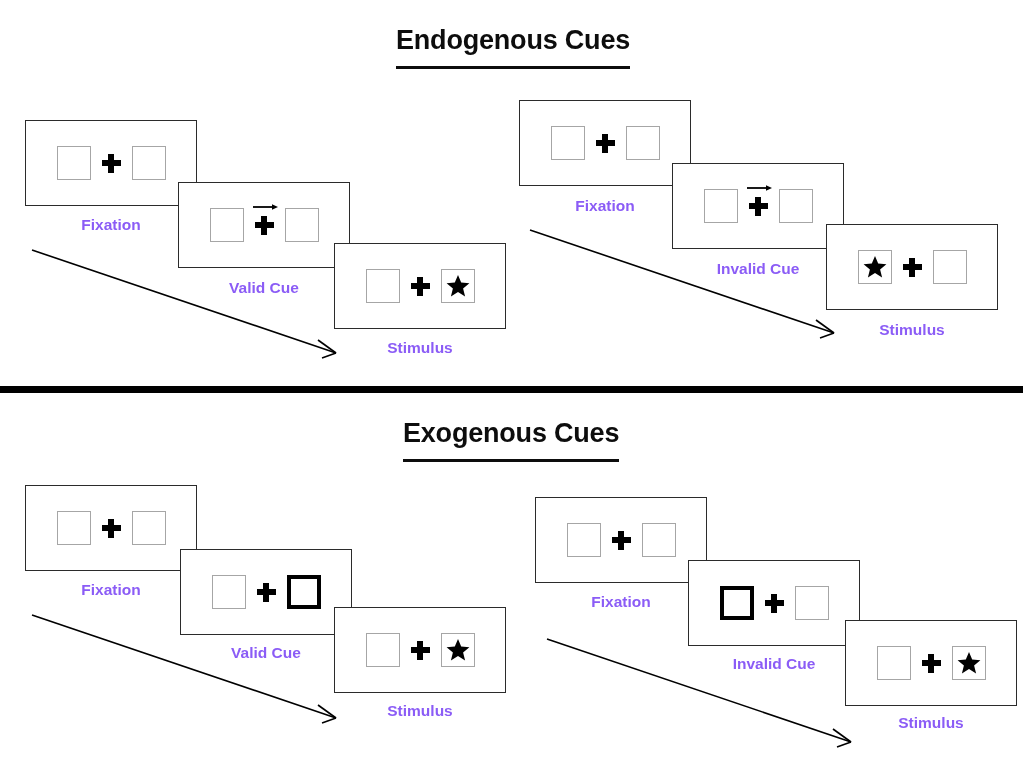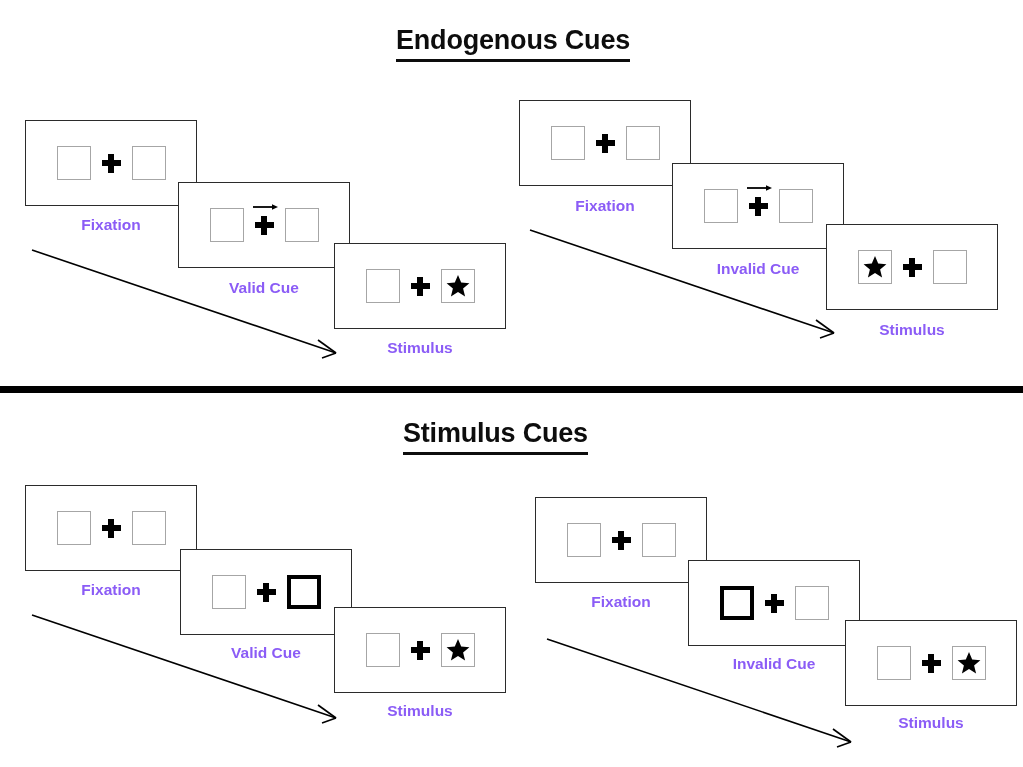--- a/index.html
+++ b/index.html
@@ -24,21 +24,21 @@
 
   
   .section-title {
     position: absolute;
     font-size: 27px;
     font-weight: bold;
     color: #0d0d0d;
     letter-spacing: -0.2px;
     white-space: nowrap;
     border-bottom: 3px solid #0d0d0d;
-    padding-bottom: 5px;
+    padding-bottom: 12px;
     line-height: 1.05;
   }
 
   
   .divider {
     position: absolute;
     left: 0;
     width: 1023px;
     height: 7px;
     background: #000000;
@@ -282,21 +282,21 @@
   <div class="caption" style="left:826px; top:321px; width:172px;">Stimulus</div>
 
   <svg class="flow-arrow" style="left:528px; top:228px; width:320px; height:115px;" viewBox="0 0 320 115">
     <line x1="2" y1="2" x2="306" y2="105" stroke="#000" stroke-width="1.6"></line>
     <line x1="306" y1="105" x2="288" y2="92" stroke="#000" stroke-width="1.6"></line>
     <line x1="306" y1="105" x2="292" y2="110" stroke="#000" stroke-width="1.6"></line>
   </svg>
 
   <div class="divider" style="top:386px;"></div>
 
-  <div class="section-title" style="left:403px; top:419px;">Stimulus Cues</div>
+  <div class="section-title" style="left:403px; top:419px;">Exogenous Cues</div>
 
   <div class="frame" style="left:25px; top:485px; width:172px; height:86px;">
     <div class="frame-inner">
       <div class="box">
         <svg class="star star-hidden" viewBox="0 0 24 24">
             <polygon points="12,1 15.2,8.6 23.4,9.2 17.1,14.5 19.1,22.5 12,18.1 4.9,22.5 6.9,14.5 0.6,9.2 8.8,8.6" fill="#000"></polygon>
           </svg>
       </div>
       <div class="center-group">
         <div class="plus"></div>

